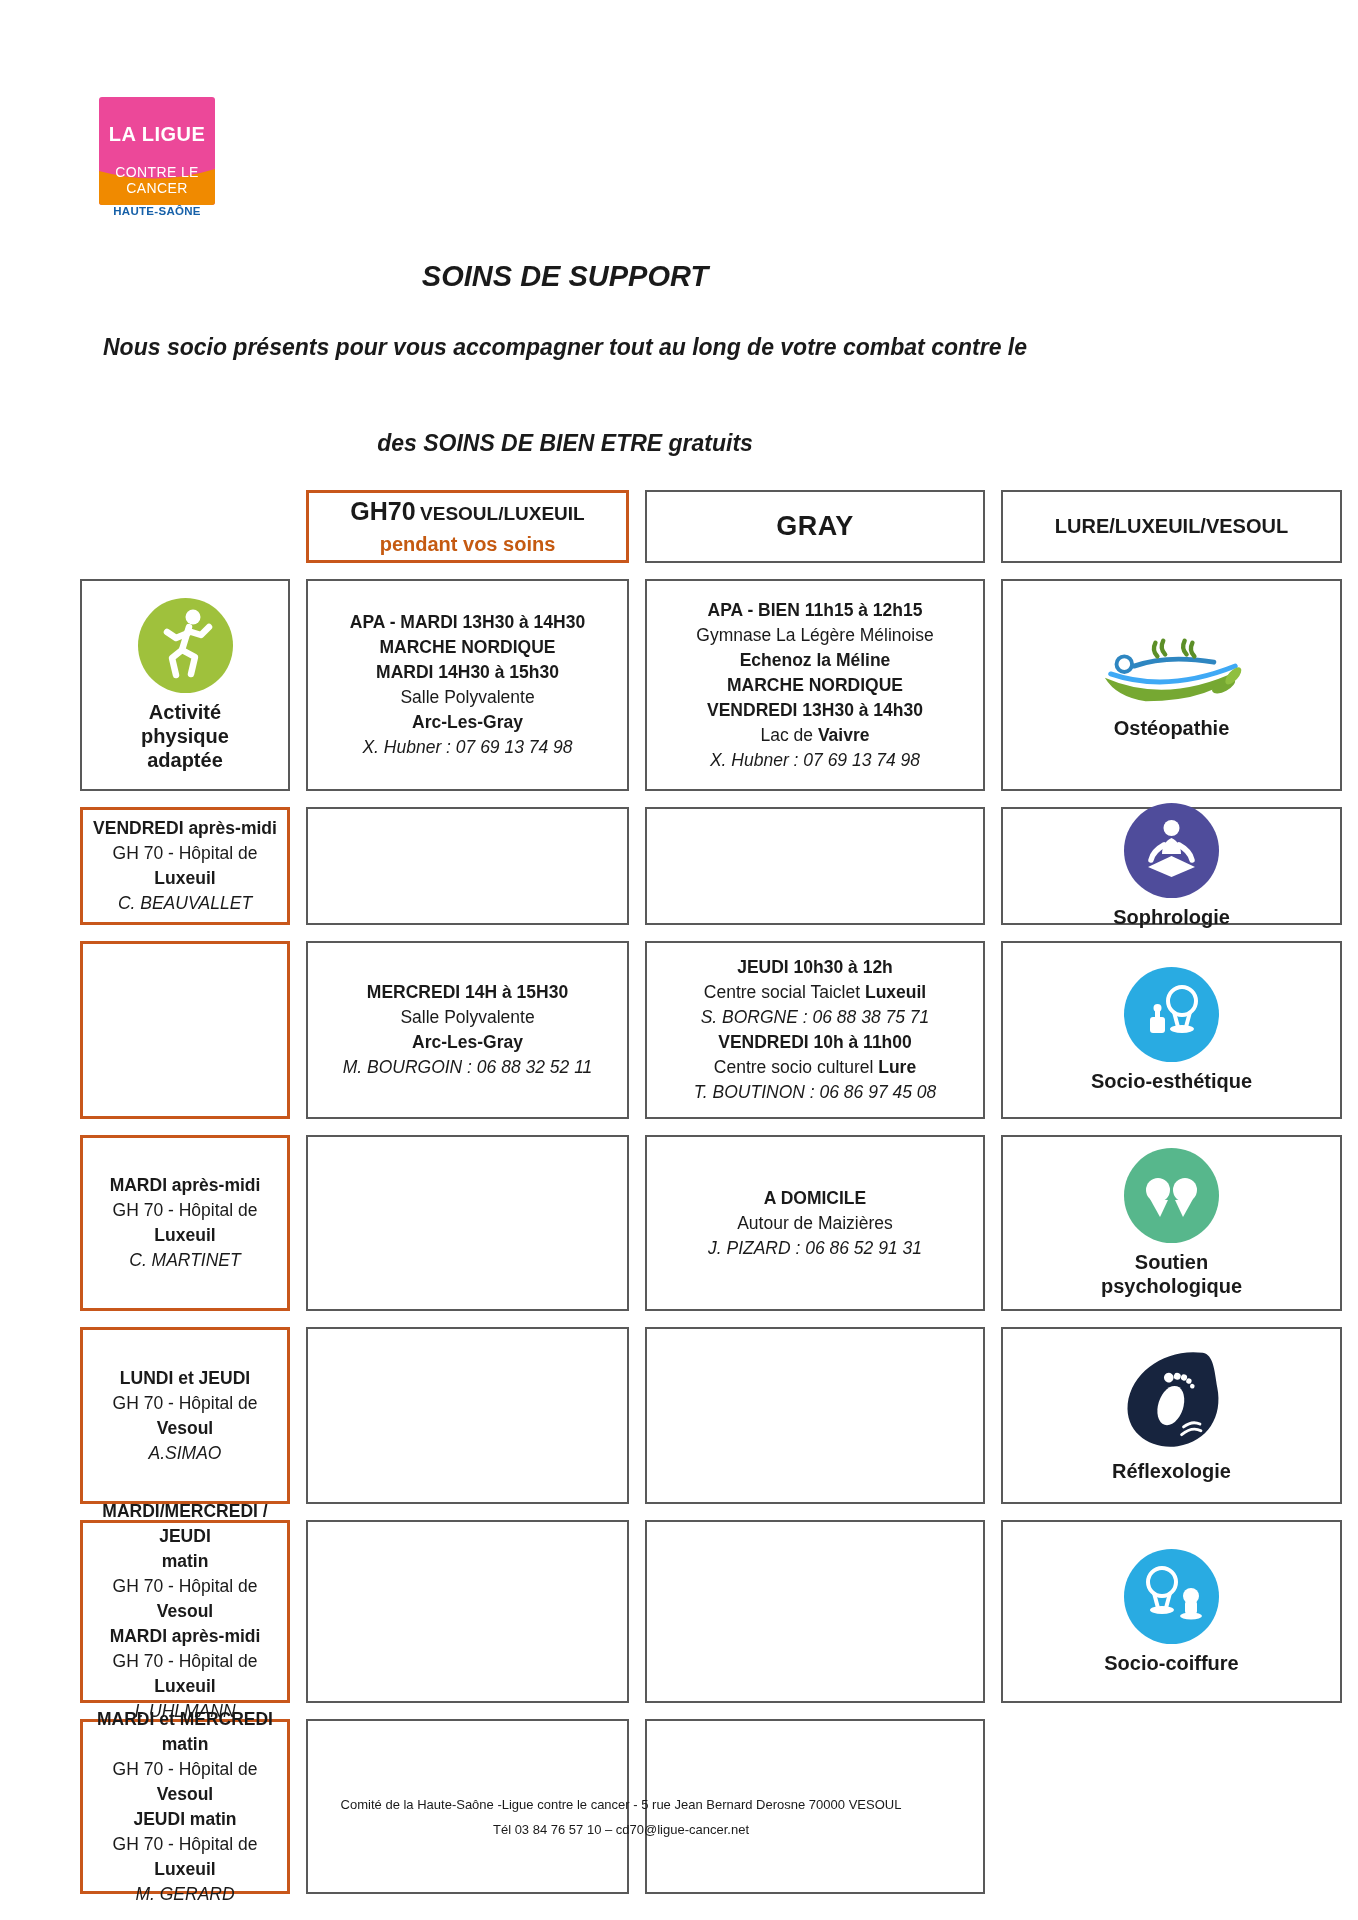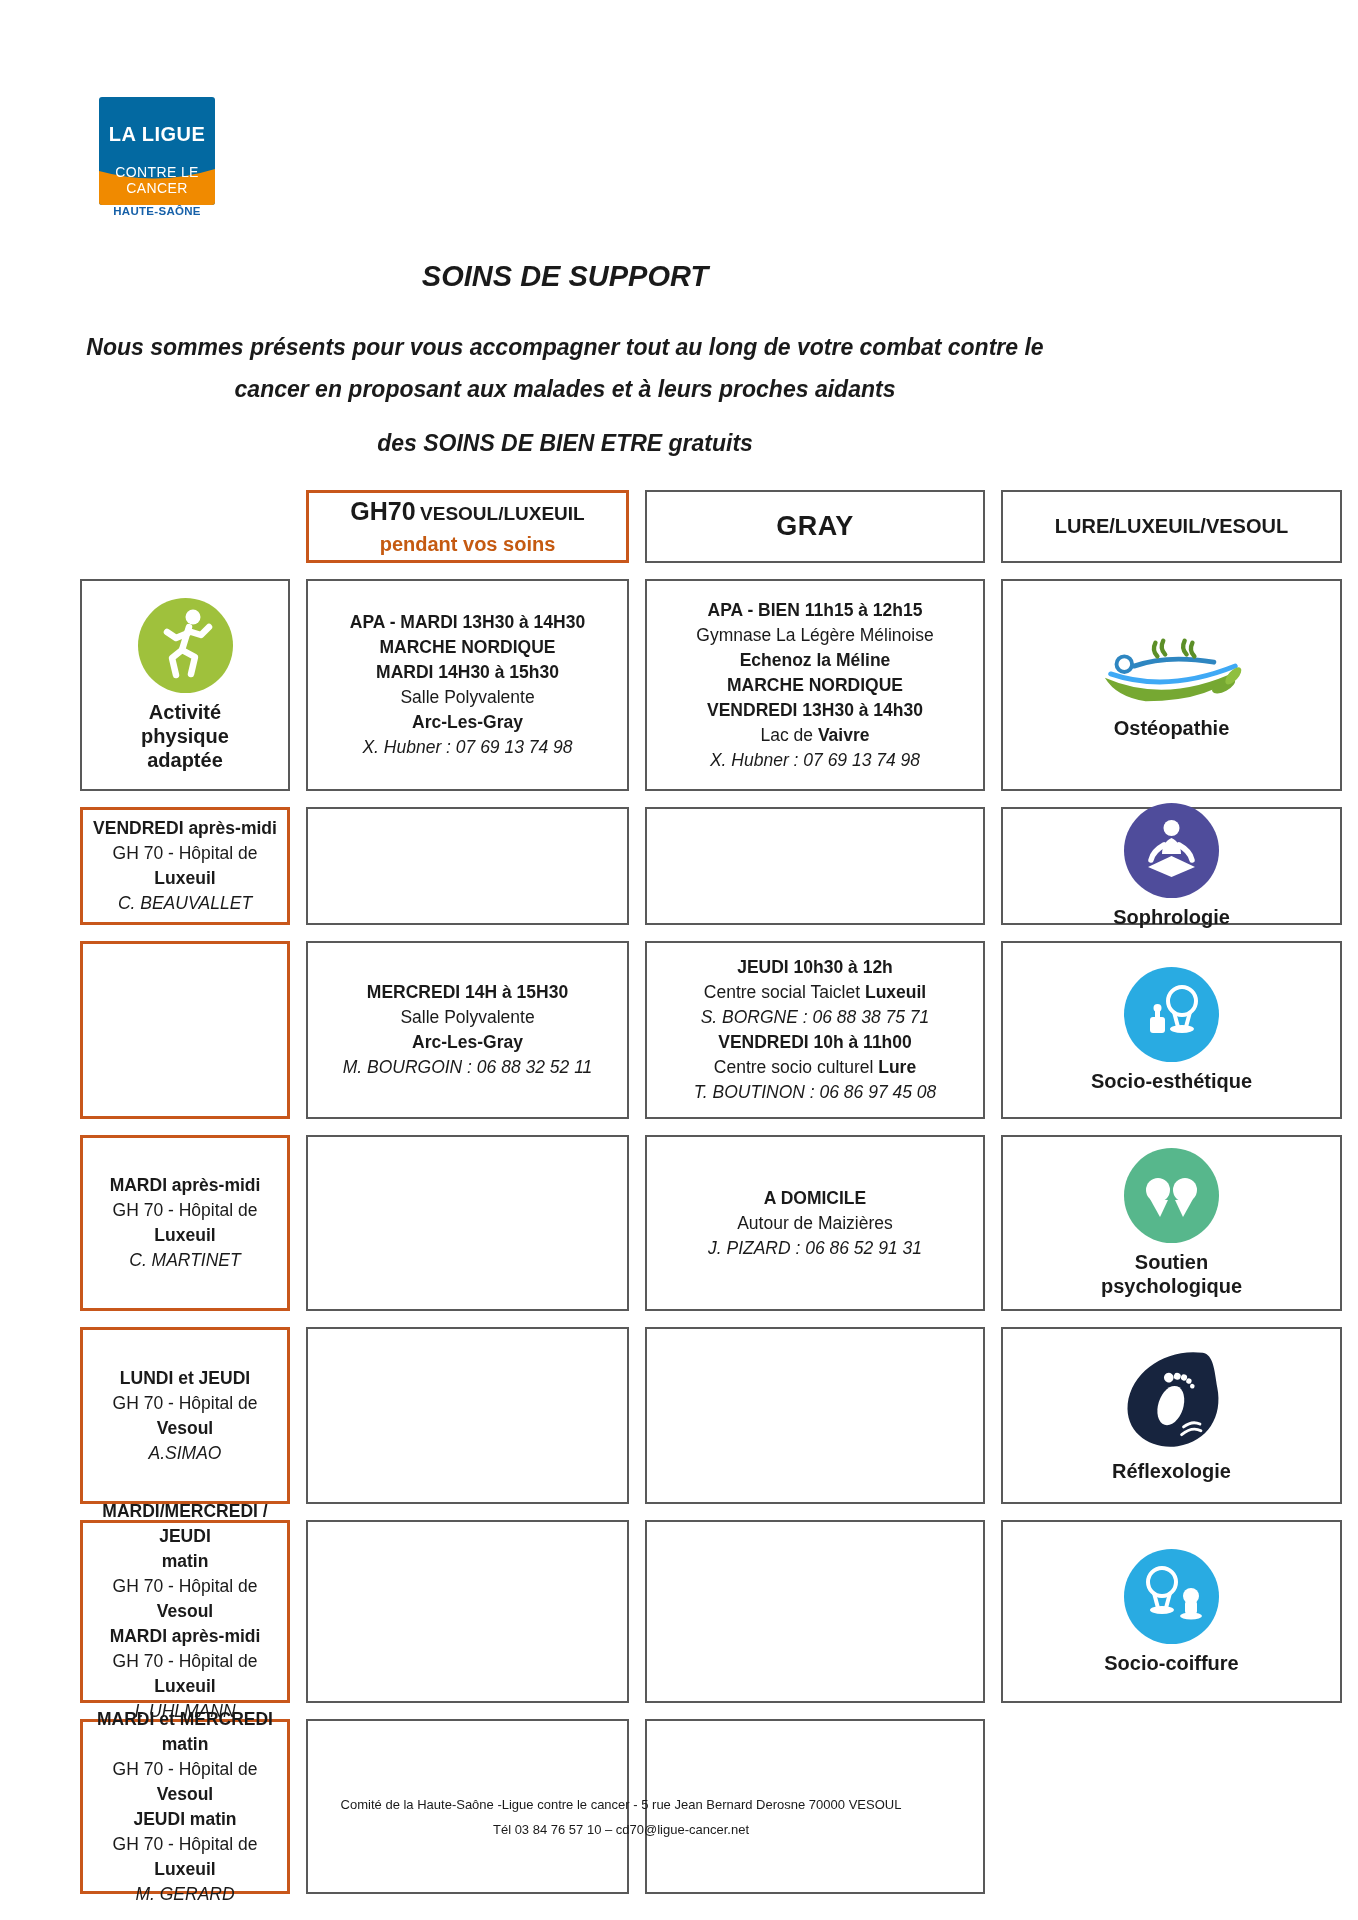--- a/index.html
+++ b/index.html
@@ -2,21 +2,21 @@
 <html><head>
 <meta charset="utf-8">
 <style>
   html,body{margin:0;padding:0;background:#ffffff;}
   .page{
     position:relative;width:1358px;height:1920px;background:#ffffff;
     font-family:"Liberation Sans","DejaVu Sans",sans-serif;color:#1a1a1a;overflow:hidden;
   }
   
   .logo{position:absolute;left:99px;top:97px;width:116px;text-align:center;}
-  .logo-box{position:relative;width:116px;height:108px;background:#0369a1;border-radius:3px;overflow:hidden;}
+  .logo-box{position:relative;width:116px;height:108px;background:#ec4899;border-radius:3px;overflow:hidden;}
   .logo-top-text{position:absolute;top:26px;left:0;width:100%;text-align:center;color:#fff;
     font-weight:bold;font-size:20px;letter-spacing:.5px;}
   .logo-wave{position:absolute;bottom:0;left:0;}
   .logo-band-text{position:absolute;bottom:9px;left:0;width:100%;text-align:center;color:#fff;
     font-weight:normal;font-size:14px;letter-spacing:.4px;margin-top:25px;}
   .logo-region{color:#1660A8;font-weight:bold;font-size:11.5px;letter-spacing:.3px;}
   
   .head-block{position:absolute;left:0;width:1130px;text-align:center;font-style:italic;font-weight:bold;}
   .doc-title{top:260px;font-size:29px;}
   .intro{top:326px;font-size:23px;line-height:42px;}
@@ -60,22 +60,21 @@
       <svg class="logo-wave" width="116" height="42" viewBox="0 0 116 42">
         <path d="M0 8 Q58 24 116 6 L116 42 L0 42 Z" fill="#F08A00"></path>
       </svg>
       <div class="logo-band-text">CONTRE LE CANCER</div>
     </div>
     <div class="logo-region">HAUTE-SAÔNE</div>
   </div>
 
   <div class="head-block doc-title">SOINS DE SUPPORT</div>
   <div class="head-block intro">
-    <div>Nous sommes présents pour vous accompagner tout au long de votre combat contre le</div>
-    <div>cancer en proposant aux malades et à leurs proches aidants</div>
+    <div>Nous socio présents pour vous accompagner tout au long de votre combat contre le</div>
   </div>
   <div class="head-block subtitle">des SOINS DE BIEN ETRE gratuits</div>
 
   <div class="soins-table" id="soins-table">
     <div class="cell empty"></div>
     <div class="cell orange header-cell">
       <div class="gh70-line1">
         <span class="gh70-main">GH70</span>
         <span class="gh70-rest">VESOUL/LUXEUIL</span>
       </div>

